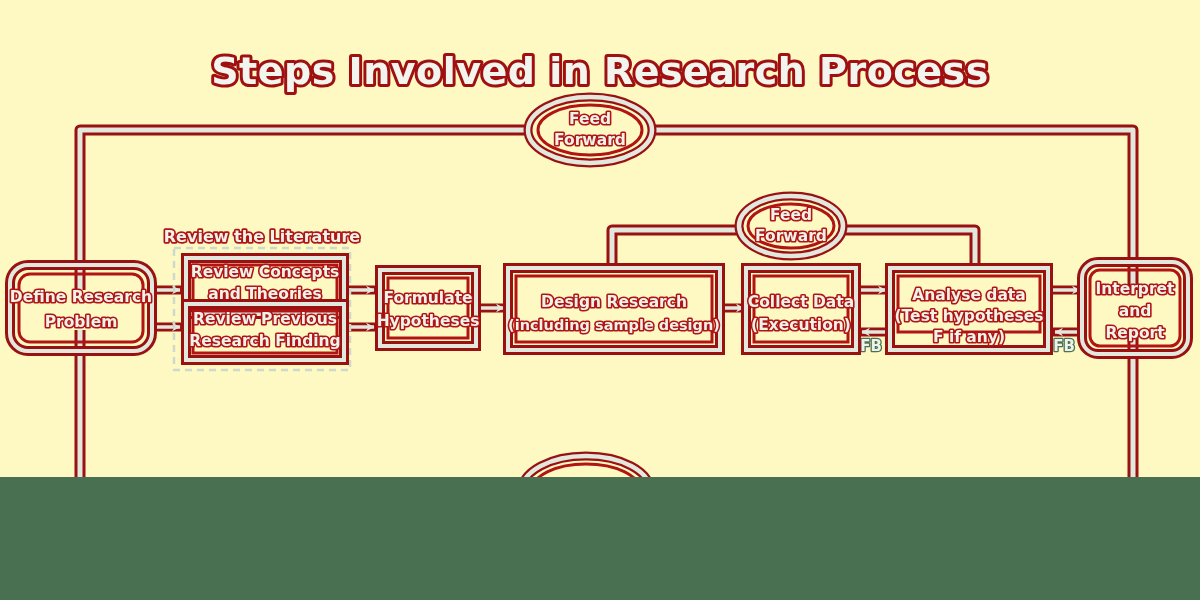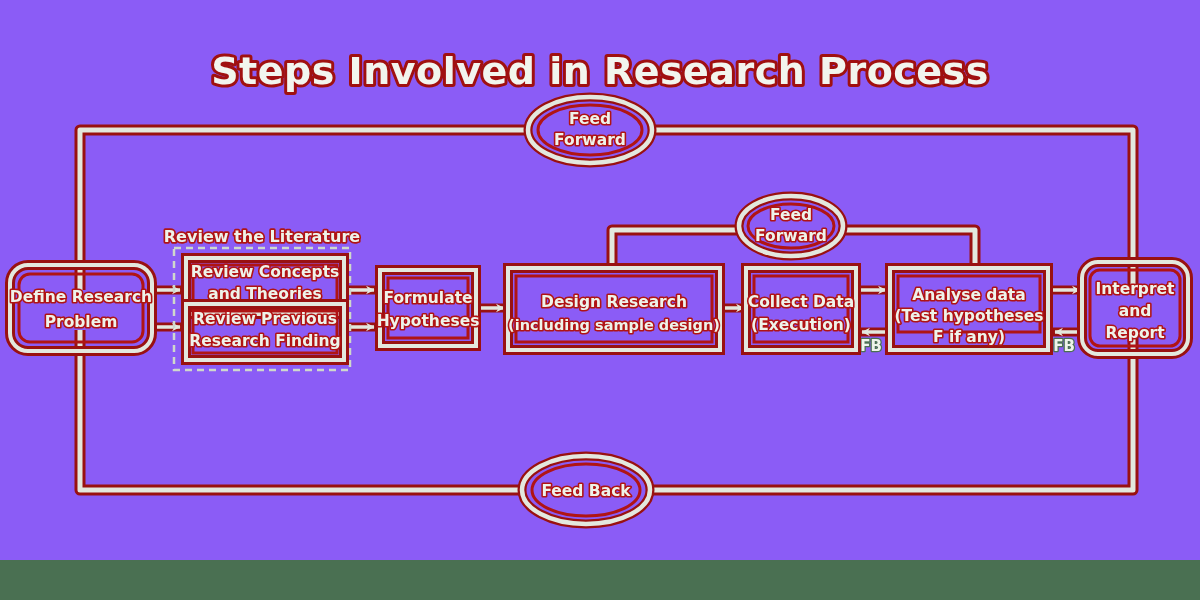--- a/index.html
+++ b/index.html
@@ -6,22 +6,22 @@
     margin: 0;
     padding: 0;
     background: #4a7052;
   }
   body {
     font-family: "DejaVu Sans", sans-serif;
   }
   #stage {
     position: relative;
     width: 1200px;
-    height: 560px;
-    background: #8b5cf6;
+    height: 477px;
+    background: #fef9c3;
     overflow: hidden;
   }
   svg#diagram {
     position: absolute;
     left: 0;
     top: 0;
     width: 1200px;
     height: 600px;
   }
   .ttl {

